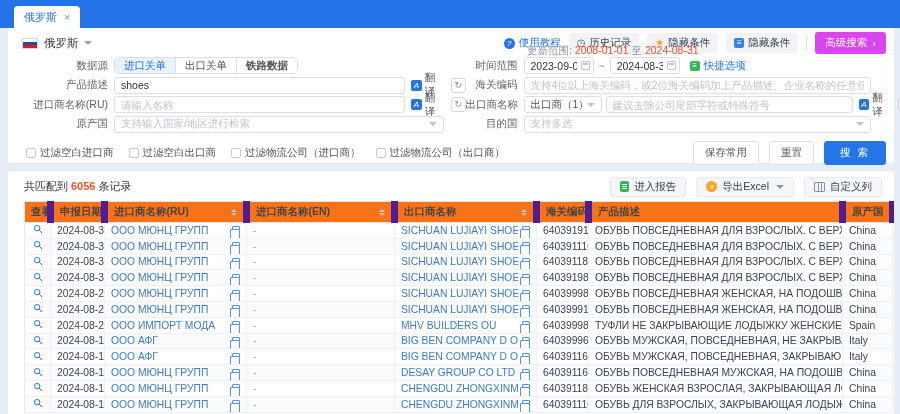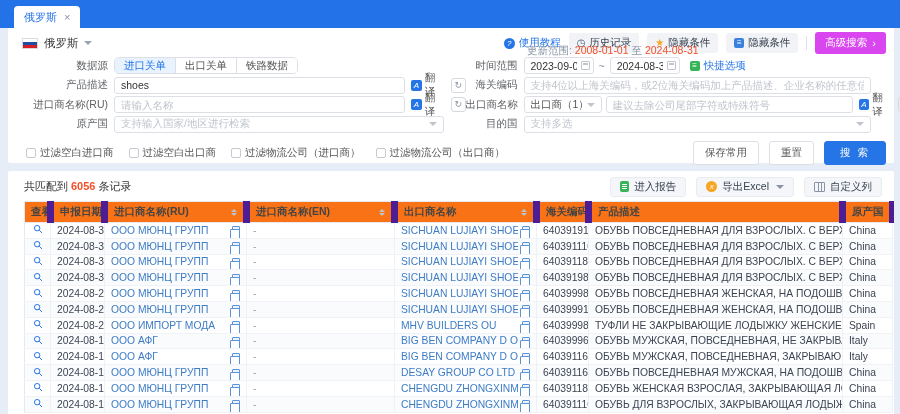--- a/index.html
+++ b/index.html
@@ -43,21 +43,21 @@
   
   .form-grid { display:flex; padding:4px 8px 0 14px; }
   .fcol-l { width:447px; }
   .fcol-r { flex:1; }
   .frow { height:19.5px; display:flex; align-items:center; }
   .flabel { width:86px; text-align:right; font-size:10.5px; color:#606266; margin-right:6px; flex:none; white-space:nowrap; }
   .flabel-r { width:52px; text-align:right; font-size:10.5px; color:#606266; margin-right:6px; flex:none; white-space:nowrap; }
 
   .seg { display:flex; border:1px solid #dcdfe6; border-radius:5px; overflow:hidden; height:17px; }
   .seg span { font-size:10.5px; color:#555; padding:0 9px; line-height:15px; border-right:1px solid #dcdfe6; cursor:pointer; background:#fff; }
-  .seg span:last-child { border-right:none; }
+  .seg span:last-child { border-right:none;font-weight:bold; }
   .seg span.on { background:#e8f3ff; color:#2575e6; }
 
   .inp { height:17px; border:1px solid #dcdfe6; border-radius:3px; font-size:10.5px; padding:0 6px; color:#333; font-family:inherit; background:#fff; }
   .inp::placeholder { color:#c0c4cc; }
   .sel { height:17px; border:1px solid #dcdfe6; border-radius:3px; font-size:10.5px; padding:0 6px; color:#c0c4cc; background:#fff; display:flex; align-items:center; }
   .sel .sel-txt { flex:1; overflow:hidden; white-space:nowrap; }
   .sel .caret { margin-left:4px; border-top-color:#c0c4cc; }
   .sel.dark { color:#555; }
 
   .w300 { width:300px; } .w330 { width:330px; } .w347 { width:347px; } .w256 { width:256px; } .w78 { width:78px; }

